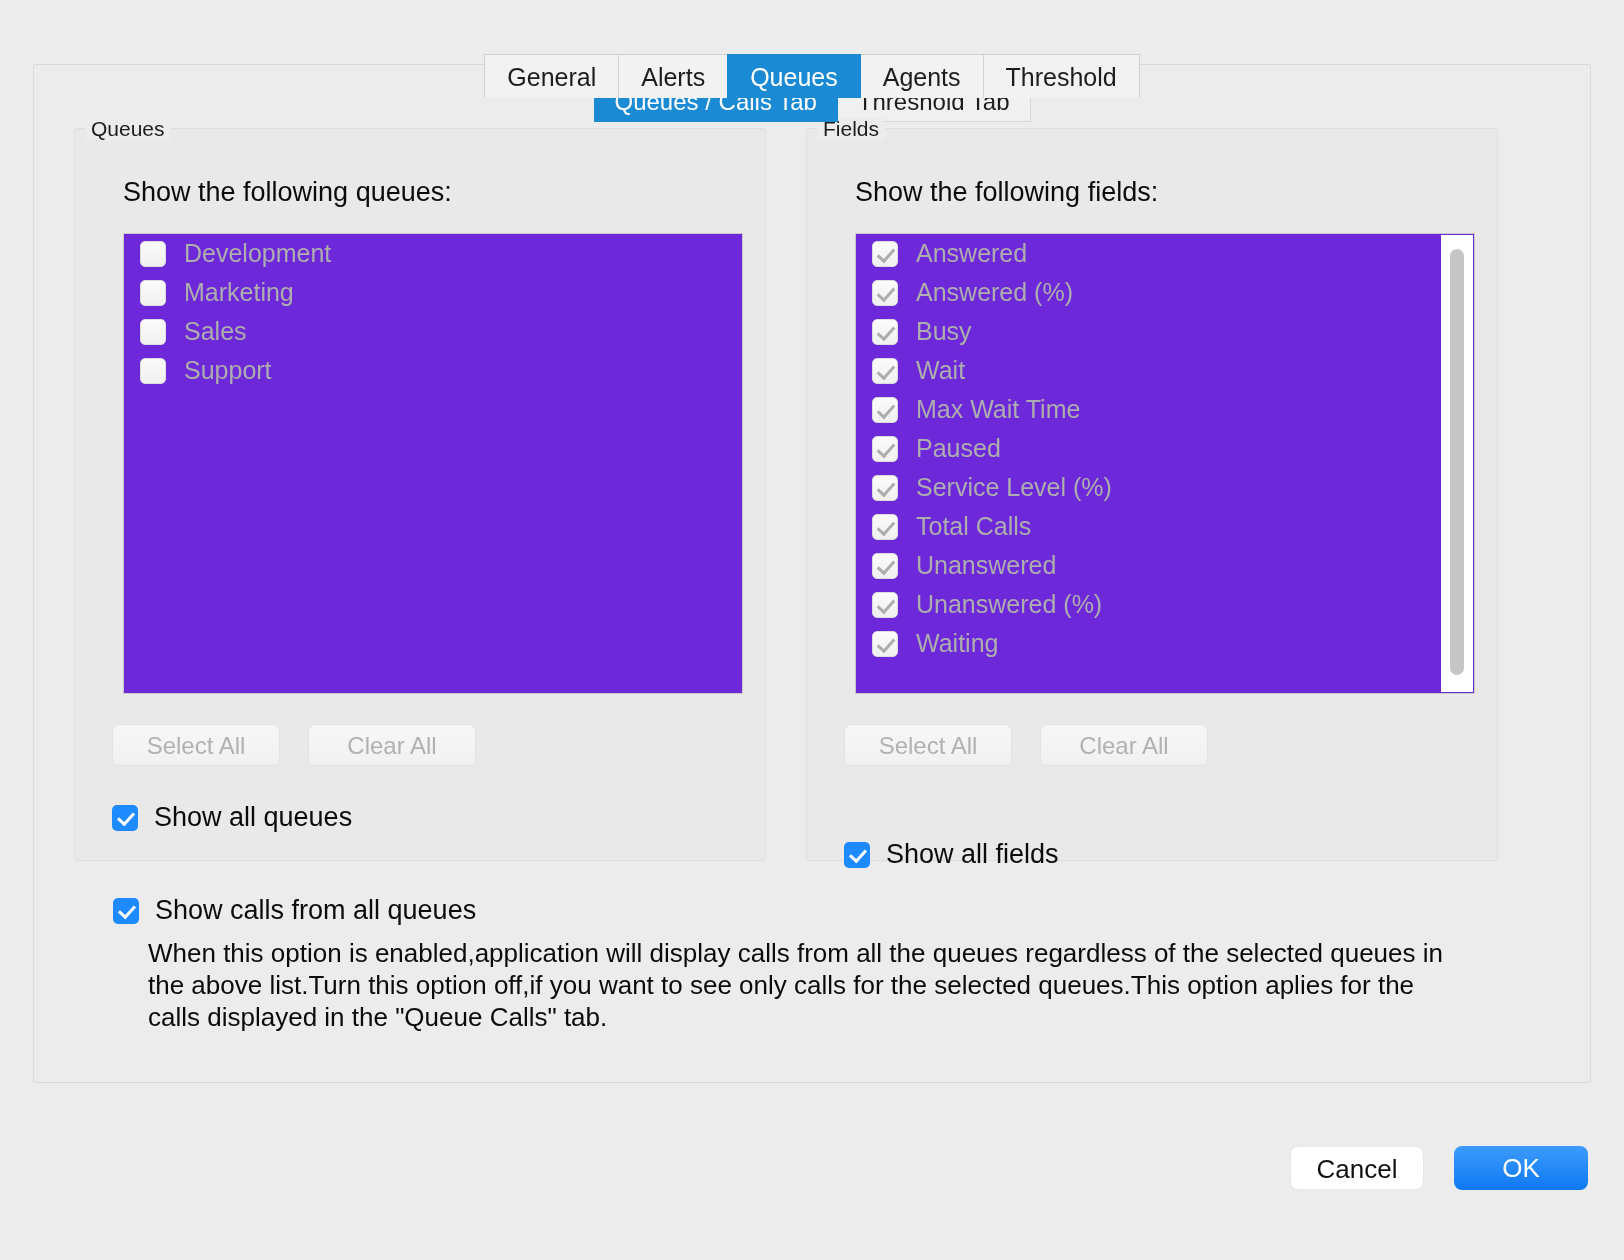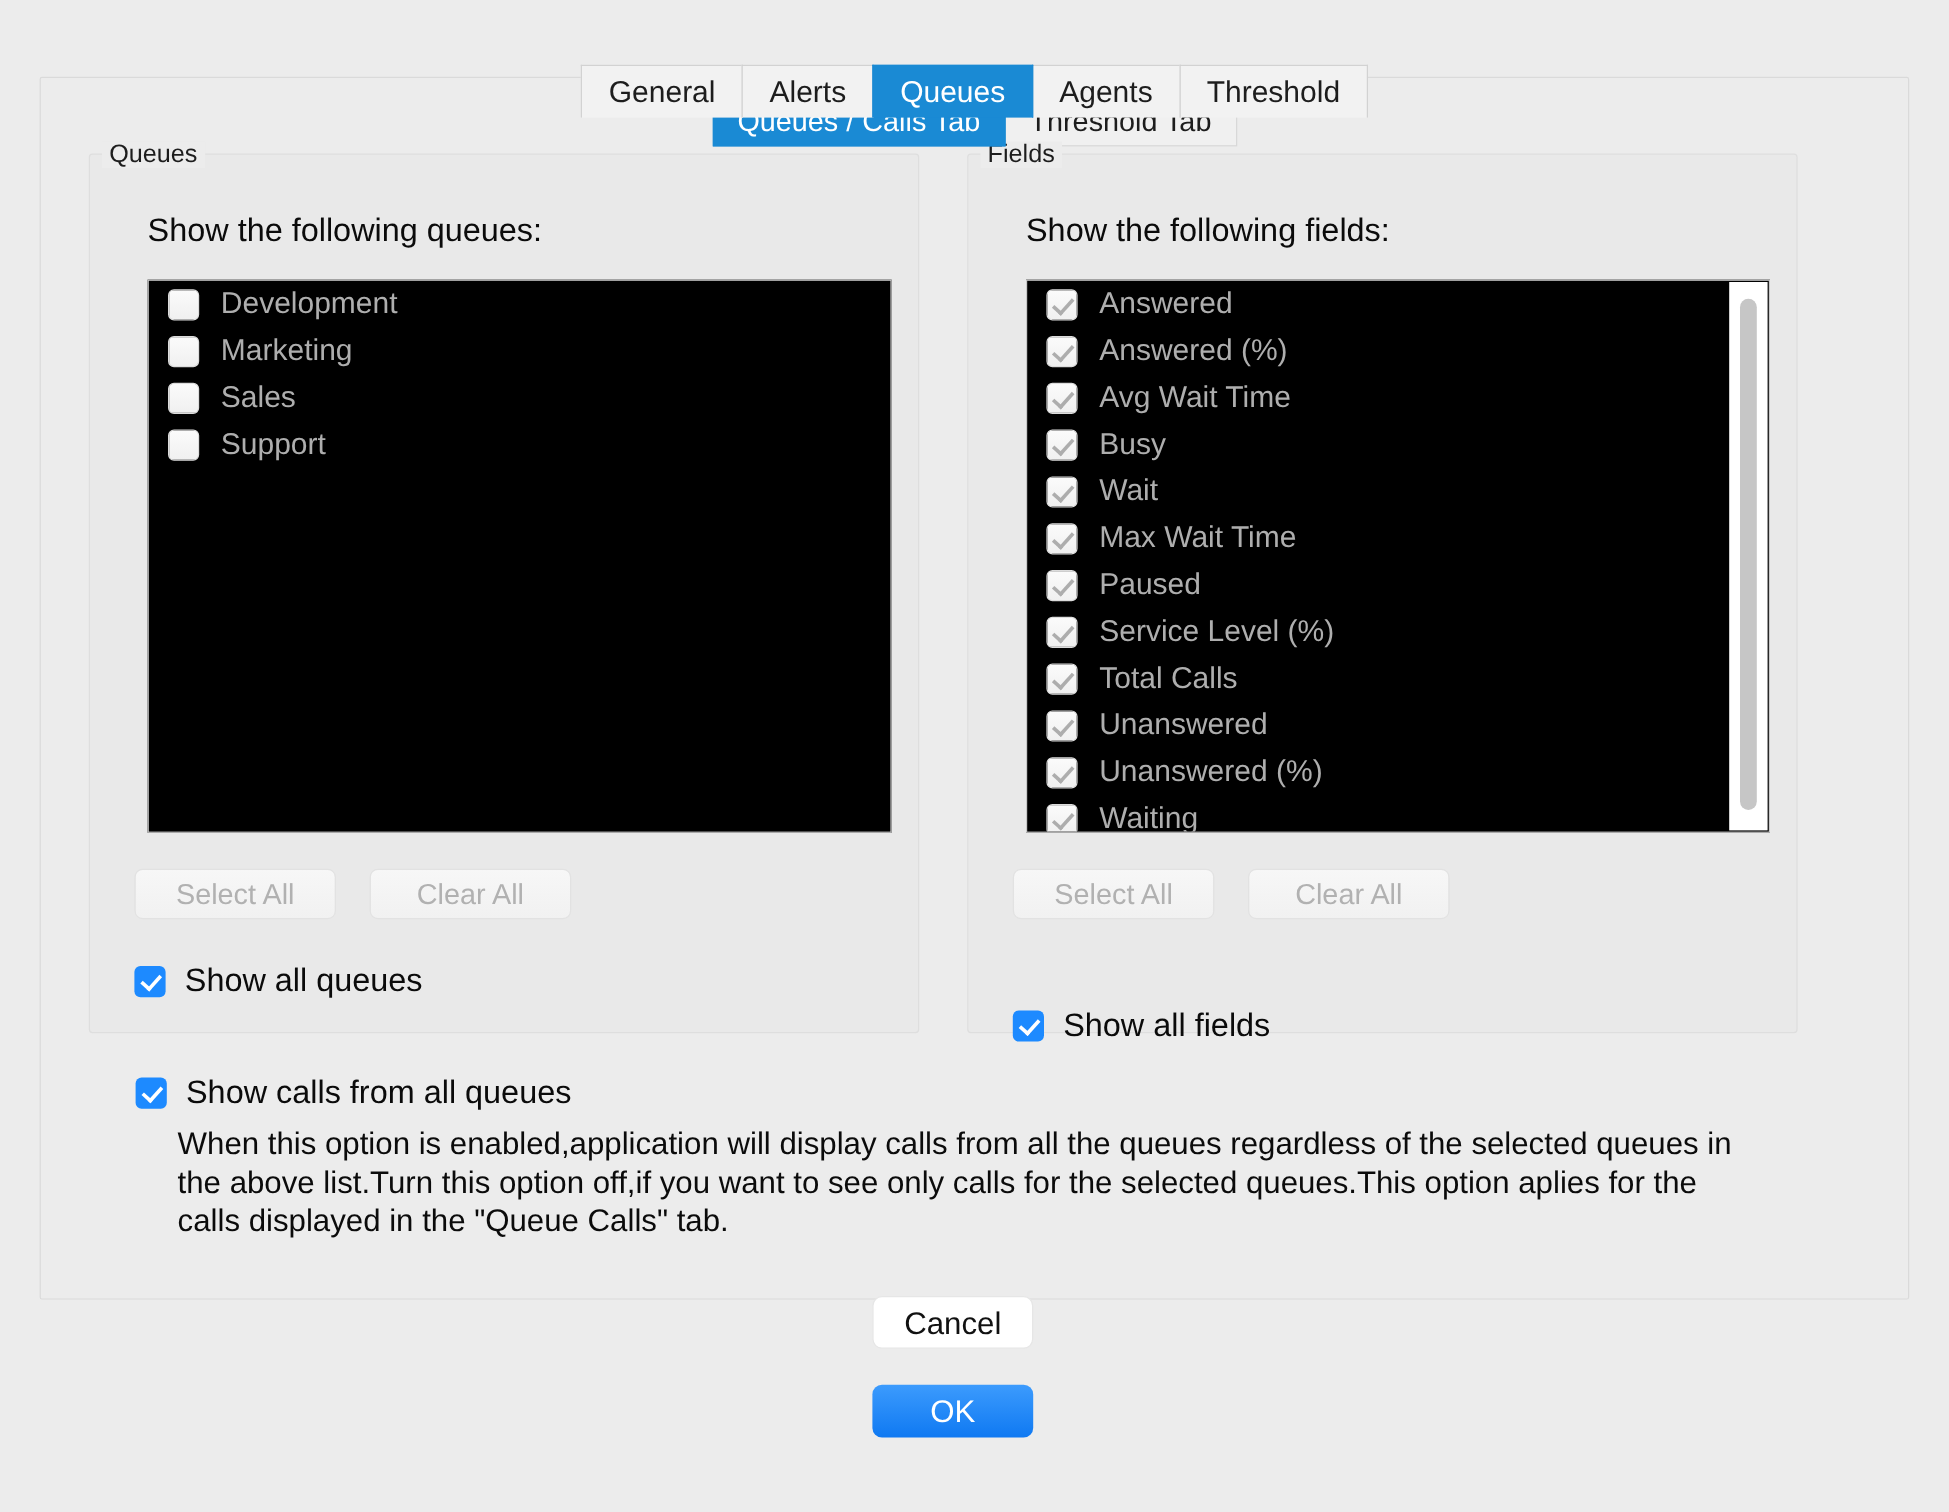--- a/index.html
+++ b/index.html
@@ -122,21 +122,21 @@
     color: #0b0b0b;
   }
 
   
   .listbox {
     position: absolute;
     top: 104px;
     left: 48px;
     width: 620px;
     height: 461px;
-    background: #000000;
+    background: #6d28d9;
     border: 1px solid #c8c8c8;
     box-sizing: border-box;
     overflow: hidden;
   }
   #fields-group .listbox { width: 620px; }
 
   .list-row {
     display: flex;
     align-items: center;
     height: 39px;
@@ -266,21 +266,20 @@
     left: 0;
     top: 1138px;
     width: 1624px;
     height: 60px;
     display: flex;
     justify-content: flex-end;
     align-items: center;
     padding-right: 36px;
     box-sizing: border-box;
     gap: 30px;
-    flex-direction: column;
   }
   .btn-cancel {
     width: 134px;
     height: 44px;
     line-height: 44px;
     text-align: center;
     font-size: 26px;
     color: #111111;
     background: #ffffff;
     border-radius: 8px;
@@ -360,24 +359,20 @@
     <div class="list-row">
       <span class="cb-dis checked"></span>
       <span class="list-label">Answered</span>
     </div>
     <div class="list-row">
       <span class="cb-dis checked"></span>
       <span class="list-label">Answered (%)</span>
     </div>
     <div class="list-row">
       <span class="cb-dis checked"></span>
-      <span class="list-label">Avg Wait Time</span>
-    </div>
-    <div class="list-row">
-      <span class="cb-dis checked"></span>
       <span class="list-label">Busy</span>
     </div>
     <div class="list-row">
       <span class="cb-dis checked"></span>
       <span class="list-label">Wait</span>
     </div>
     <div class="list-row">
       <span class="cb-dis checked"></span>
       <span class="list-label">Max Wait Time</span>
     </div>

